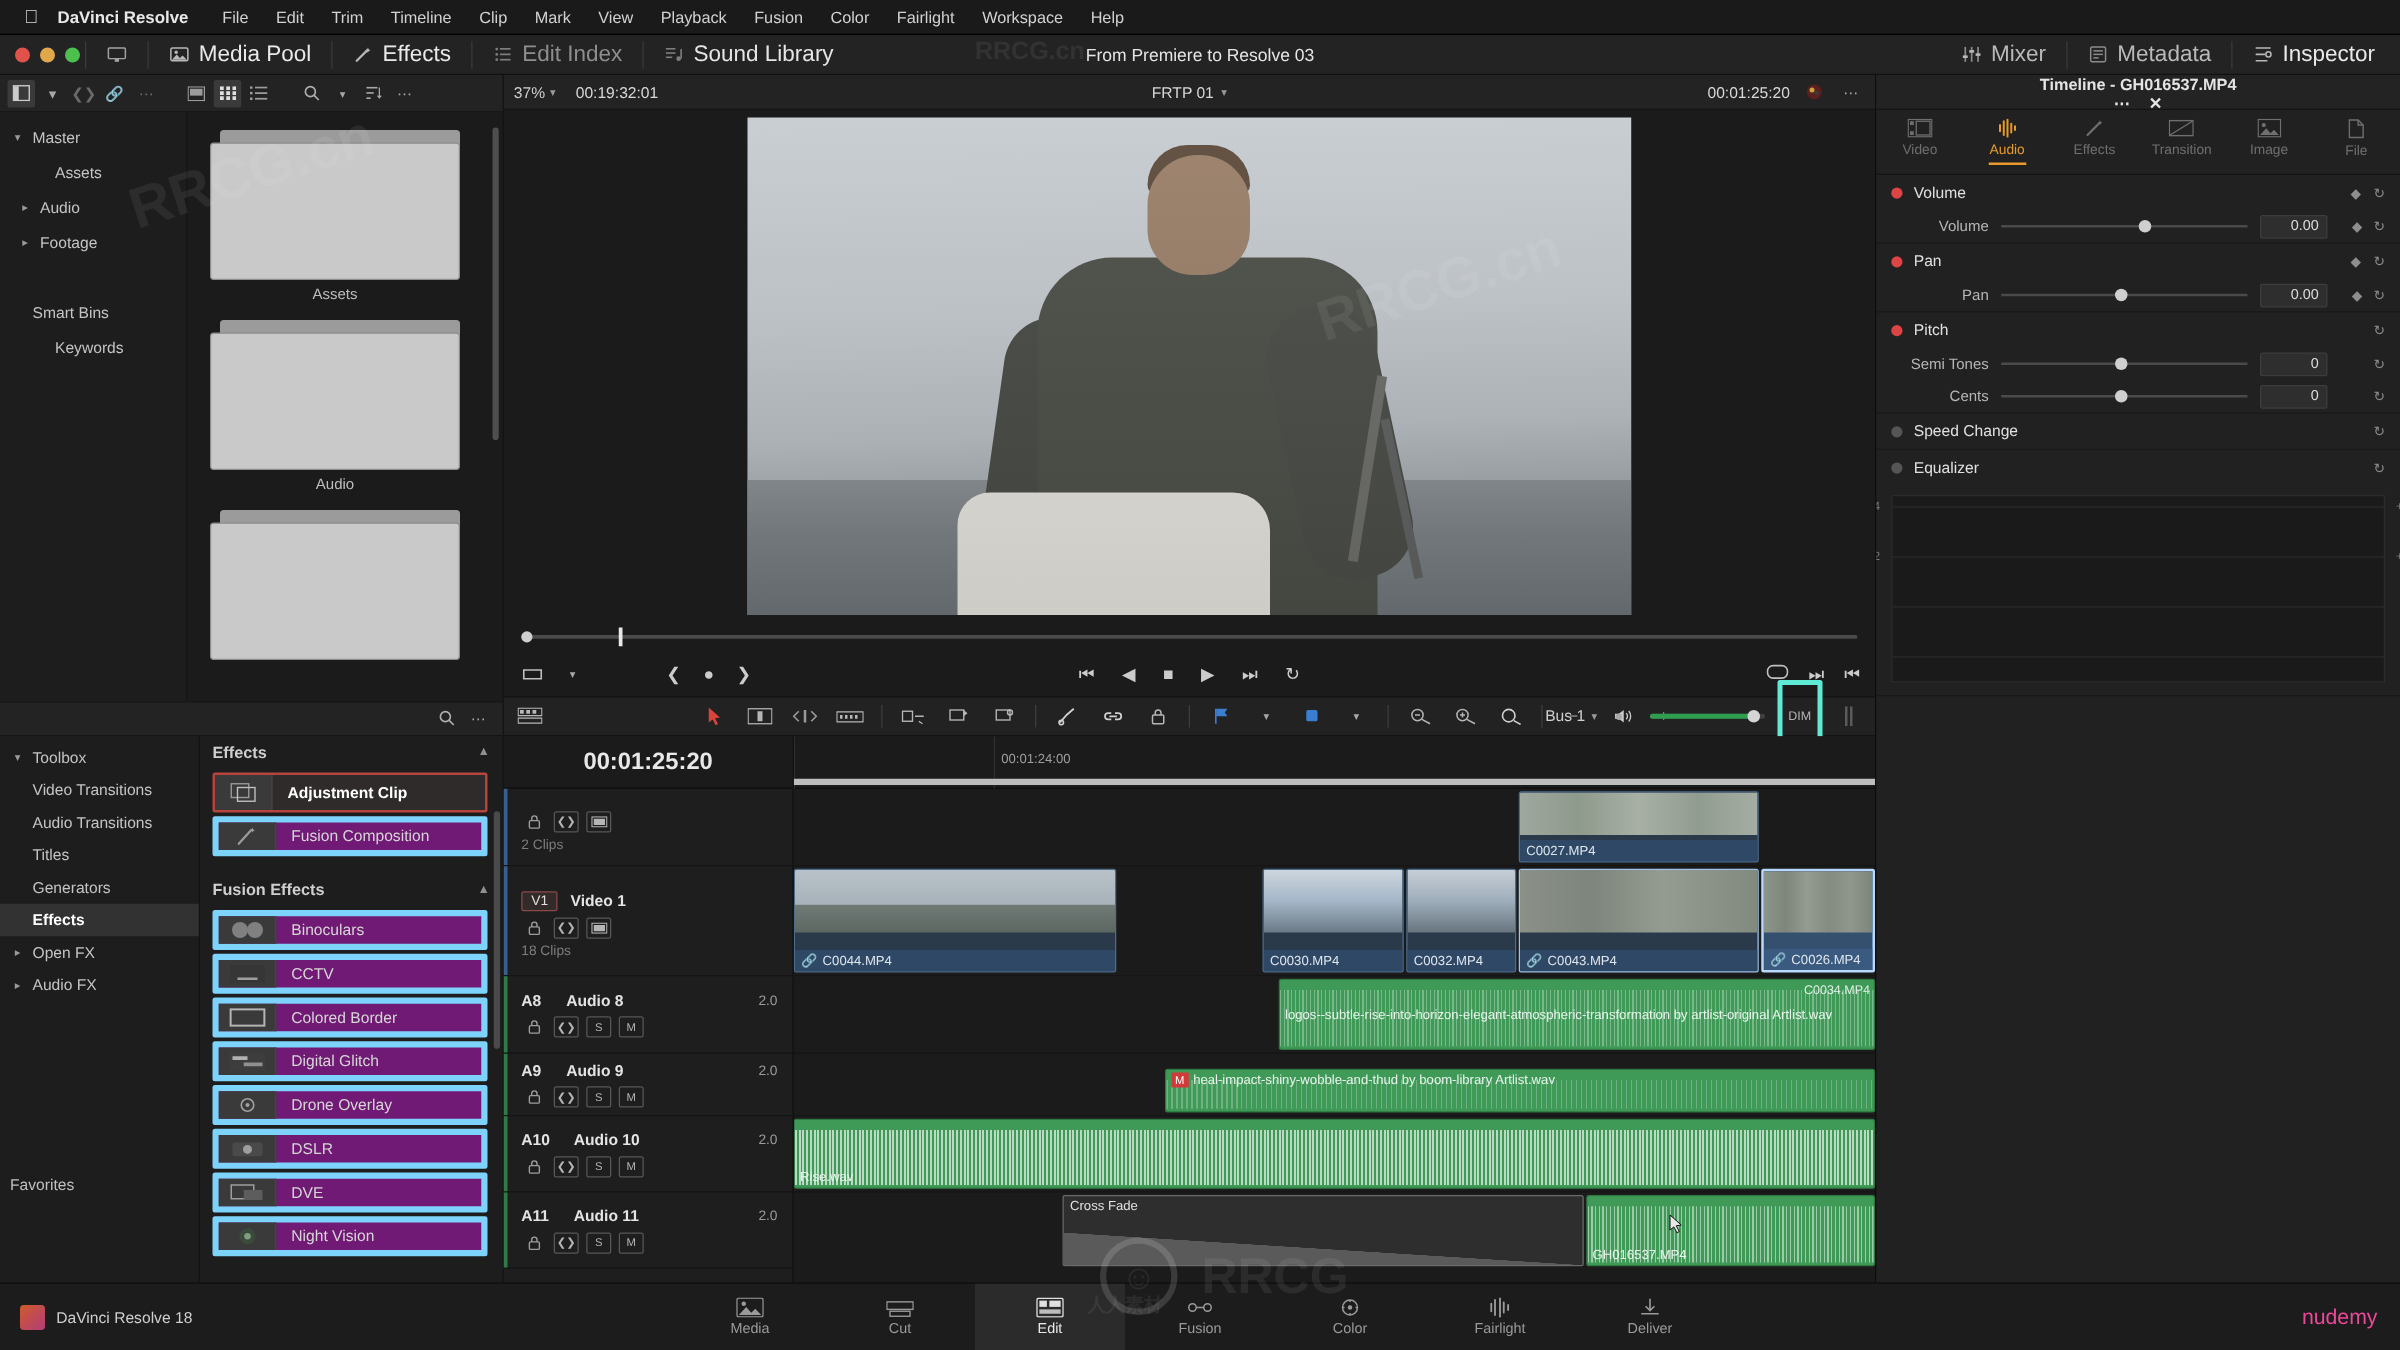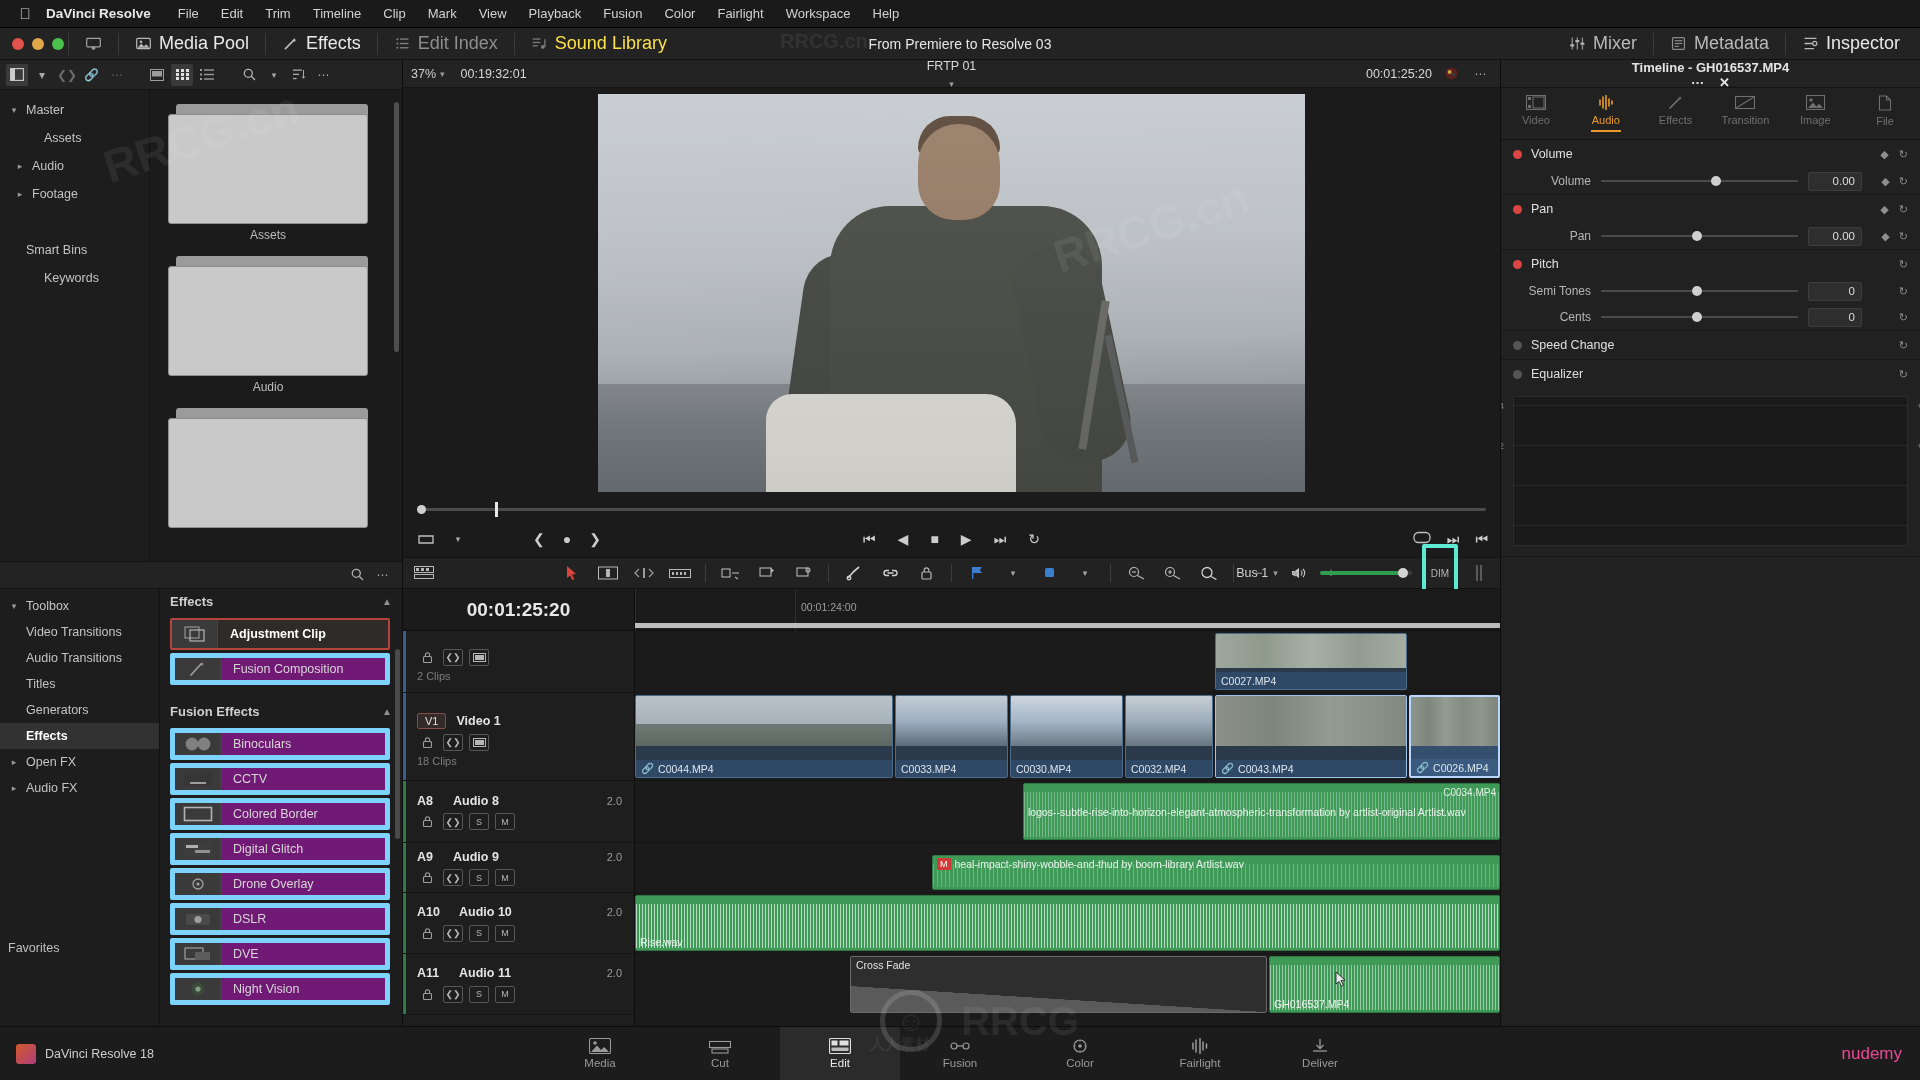--- a/index.html
+++ b/index.html
@@ -83,21 +83,21 @@
   .fx-thumb { width:46px; height:100%; background:#3a3a3a; border-right:1px solid #454545; display:flex; align-items:center; justify-content:center; color:#9b9b9b; font-size:11px; flex:0 0 46px; }
   .fx-name { padding-left:12px; font-size:12.5px; color:#d6d6d6; }
   .fx-item.sel .fx-name { color:#fff; font-weight:bold; }
   .fx-scroll { position:absolute; right:2px; top:60px; width:5px; height:190px; background:#4a4a4a; border-radius:3px; }
   .favorites { height:30px; display:flex; align-items:center; padding-left:8px; font-size:12.5px; color:#c0c0c0; }
 
   
   .centercol { flex:1 1 auto; display:flex; flex-direction:column; min-width:0; background:#1b1b1b; }
   .vw-bar { height:28px; background:#232323; display:flex; align-items:center; gap:6px; padding:0 8px; border-bottom:1px solid #141414; position:relative; }
   .vw-tc { font-size:12.5px; color:#d8d8d8; font-variant-numeric:tabular-nums; }
-  .vw-center { position:absolute; left:0; right:0; display:flex; justify-content:center; align-items:center; gap:6px; pointer-events:none;flex-direction:column; }
+  .vw-center { position:absolute; left:0; right:0; display:flex; justify-content:center; align-items:center; gap:6px; pointer-events:none; }
   .vw-right { margin-left:auto; display:flex; align-items:center; gap:8px; }
   .zoomsel { display:flex; align-items:center; gap:4px; font-size:12.5px; color:#cfcfcf; }
 
   .viewer { flex:1 1 auto; background:#1b1b1b; display:flex; flex-direction:column; align-items:center; justify-content:center; min-height:0; position:relative; }
   .vid {
     width:707px; height:398px; position:relative; overflow:hidden; background:#8d9196;
   }
   .sky { position:absolute; inset:0;
     background:linear-gradient(178deg,#c7ccd1 0%,#c2c7cc 40%,#b6bcc1 62%,#9aa0a4 80%,#8c9296 100%);
   }
@@ -278,21 +278,21 @@
     </div>
     <div class="tb-sep"></div>
     <div class="tb-btn">
       <svg class="tb-ico" viewBox="0 0 20 20">
           <rect x="2" y="4" width="9" height="1.5" fill="#8e8e8e"></rect>
           <rect x="2" y="8" width="9" height="1.5" fill="#8e8e8e"></rect>
           <rect x="2" y="12" width="6" height="1.5" fill="#8e8e8e"></rect>
           <circle cx="14" cy="14" r="2.2" fill="#8e8e8e"></circle>
           <rect x="15.6" y="5" width="1.5" height="9" fill="#8e8e8e"></rect>
         </svg>
-      <span style="color:#fde047">Sound Library</span>
+      <span style="color:#e5e5e5">Sound Library</span>
     </div>
 
     <div class="proj-title">From Premiere to Resolve 03</div>
 
     <div class="right">
       <div class="tb-btn">
         <svg class="tb-ico" viewBox="0 0 20 20">
             <rect x="3" y="3" width="1.6" height="14" fill="#9e9e9e"></rect>
             <rect x="9" y="3" width="1.6" height="14" fill="#9e9e9e"></rect>
             <rect x="15" y="3" width="1.6" height="14" fill="#9e9e9e"></rect>
@@ -972,24 +972,20 @@
             </div>
 
             <div class="lane" style="top:62px;height:88px">
               <div class="clip clip-v" style="left:0;width:258px">
                 <div class="thumbstrip" style="background:linear-gradient(180deg,#b9c2c8 0%,#a7b2ba 55%,#6f7a76 56%,#5d6762 100%)"></div>
                 <div class="clip-lbl">
                   <span>🔗</span>
                   <span>C0044.MP4</span>
                 </div>
               </div>
-              <div class="clip clip-v" style="left:260px;width:113px">
-                <div class="thumbstrip" style="background:linear-gradient(180deg,#c3ccd4 0%,#9fb0c4 50%,#5d6b78 100%)"></div>
-                <div class="clip-lbl">C0033.MP4</div>
-              </div>
               <div class="clip clip-v" style="left:375px;width:113px">
                 <div class="thumbstrip" style="background:linear-gradient(180deg,#cdd6dd 0%,#a4b6c8 50%,#6b7a86 100%)"></div>
                 <div class="clip-lbl">C0030.MP4</div>
               </div>
               <div class="clip clip-v" style="left:490px;width:88px">
                 <div class="thumbstrip" style="background:linear-gradient(180deg,#c6ced5 0%,#9eadbb 50%,#68757f 100%)"></div>
                 <div class="clip-lbl">C0032.MP4</div>
               </div>
               <div class="clip clip-v" style="left:580px;width:192px;border-color:#9ec4ec">
                 <div class="thumbstrip" style="background:linear-gradient(90deg,#8b9089 0%,#7d857c 30%,#949c91 60%,#828a80 100%)"></div>

